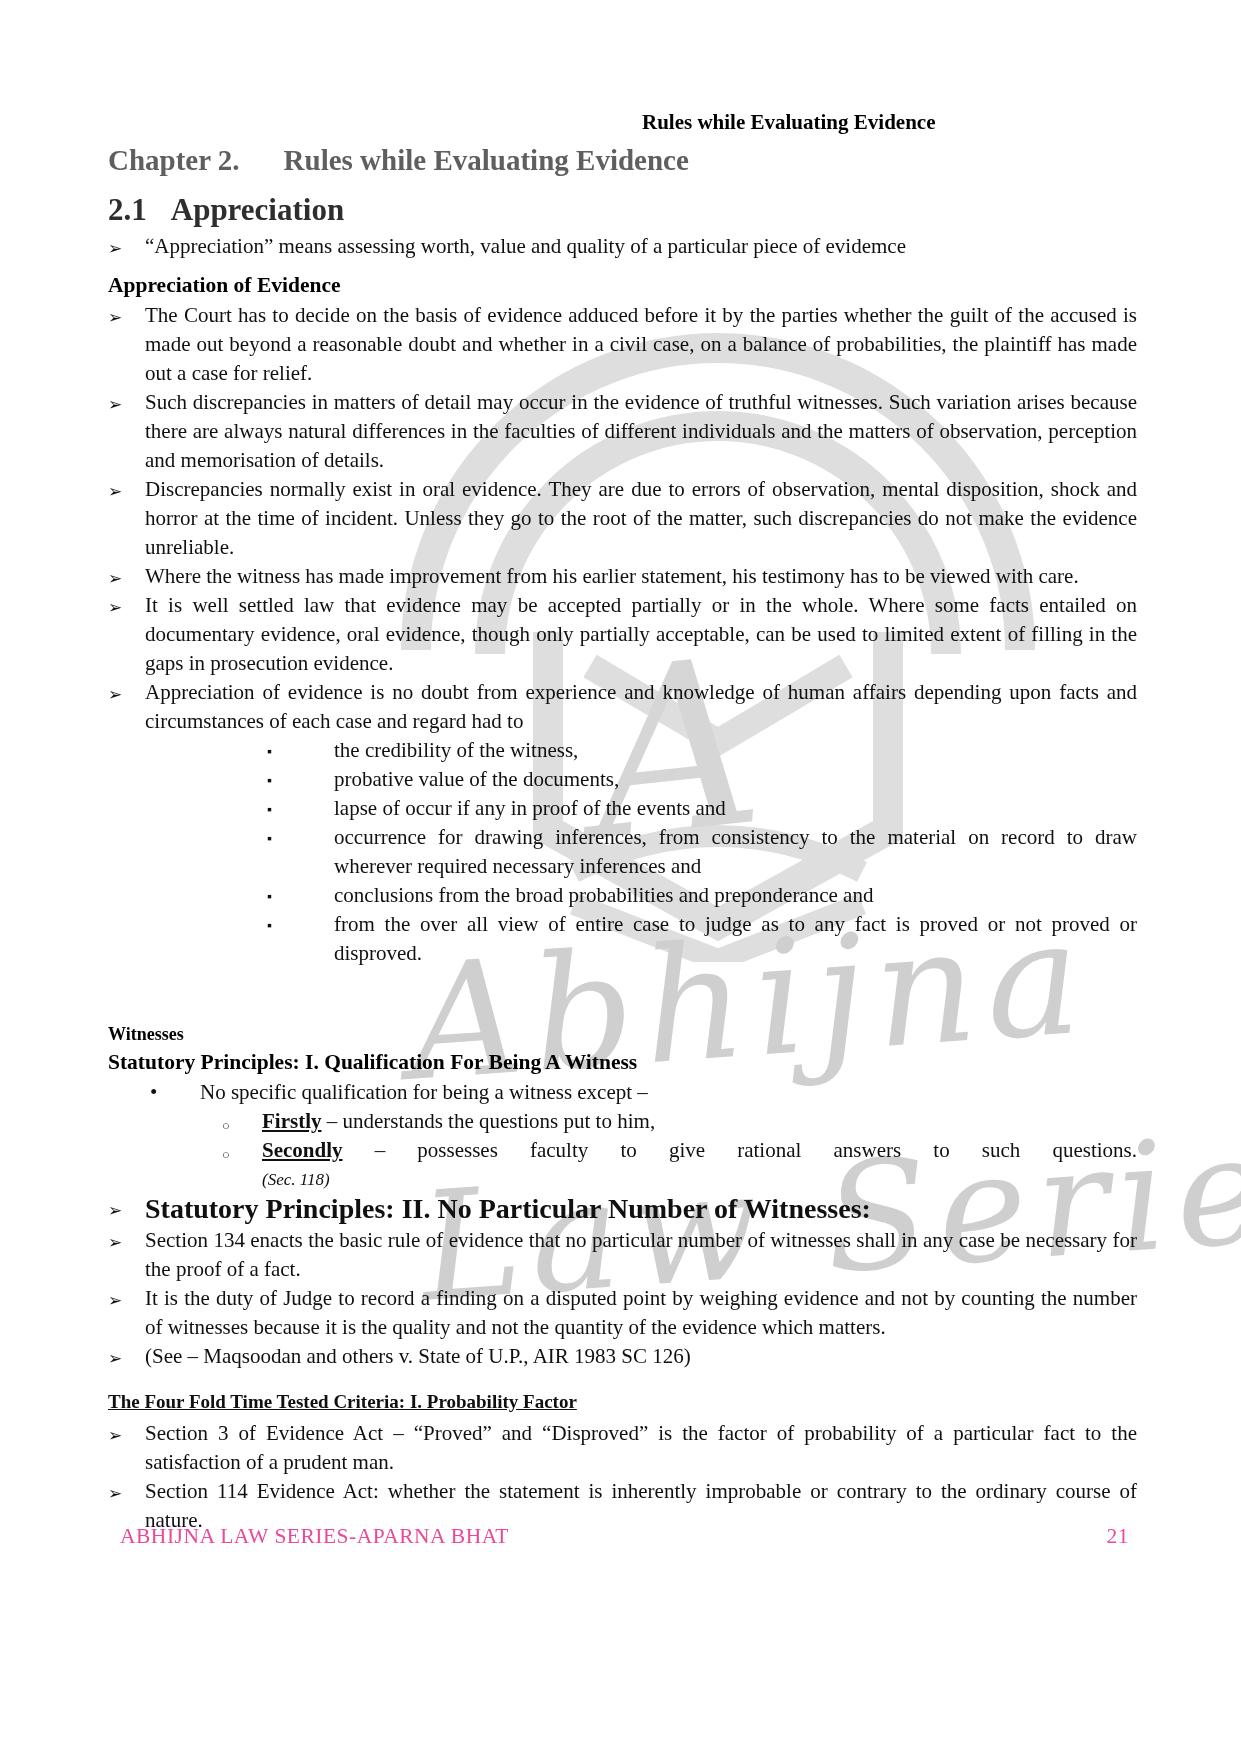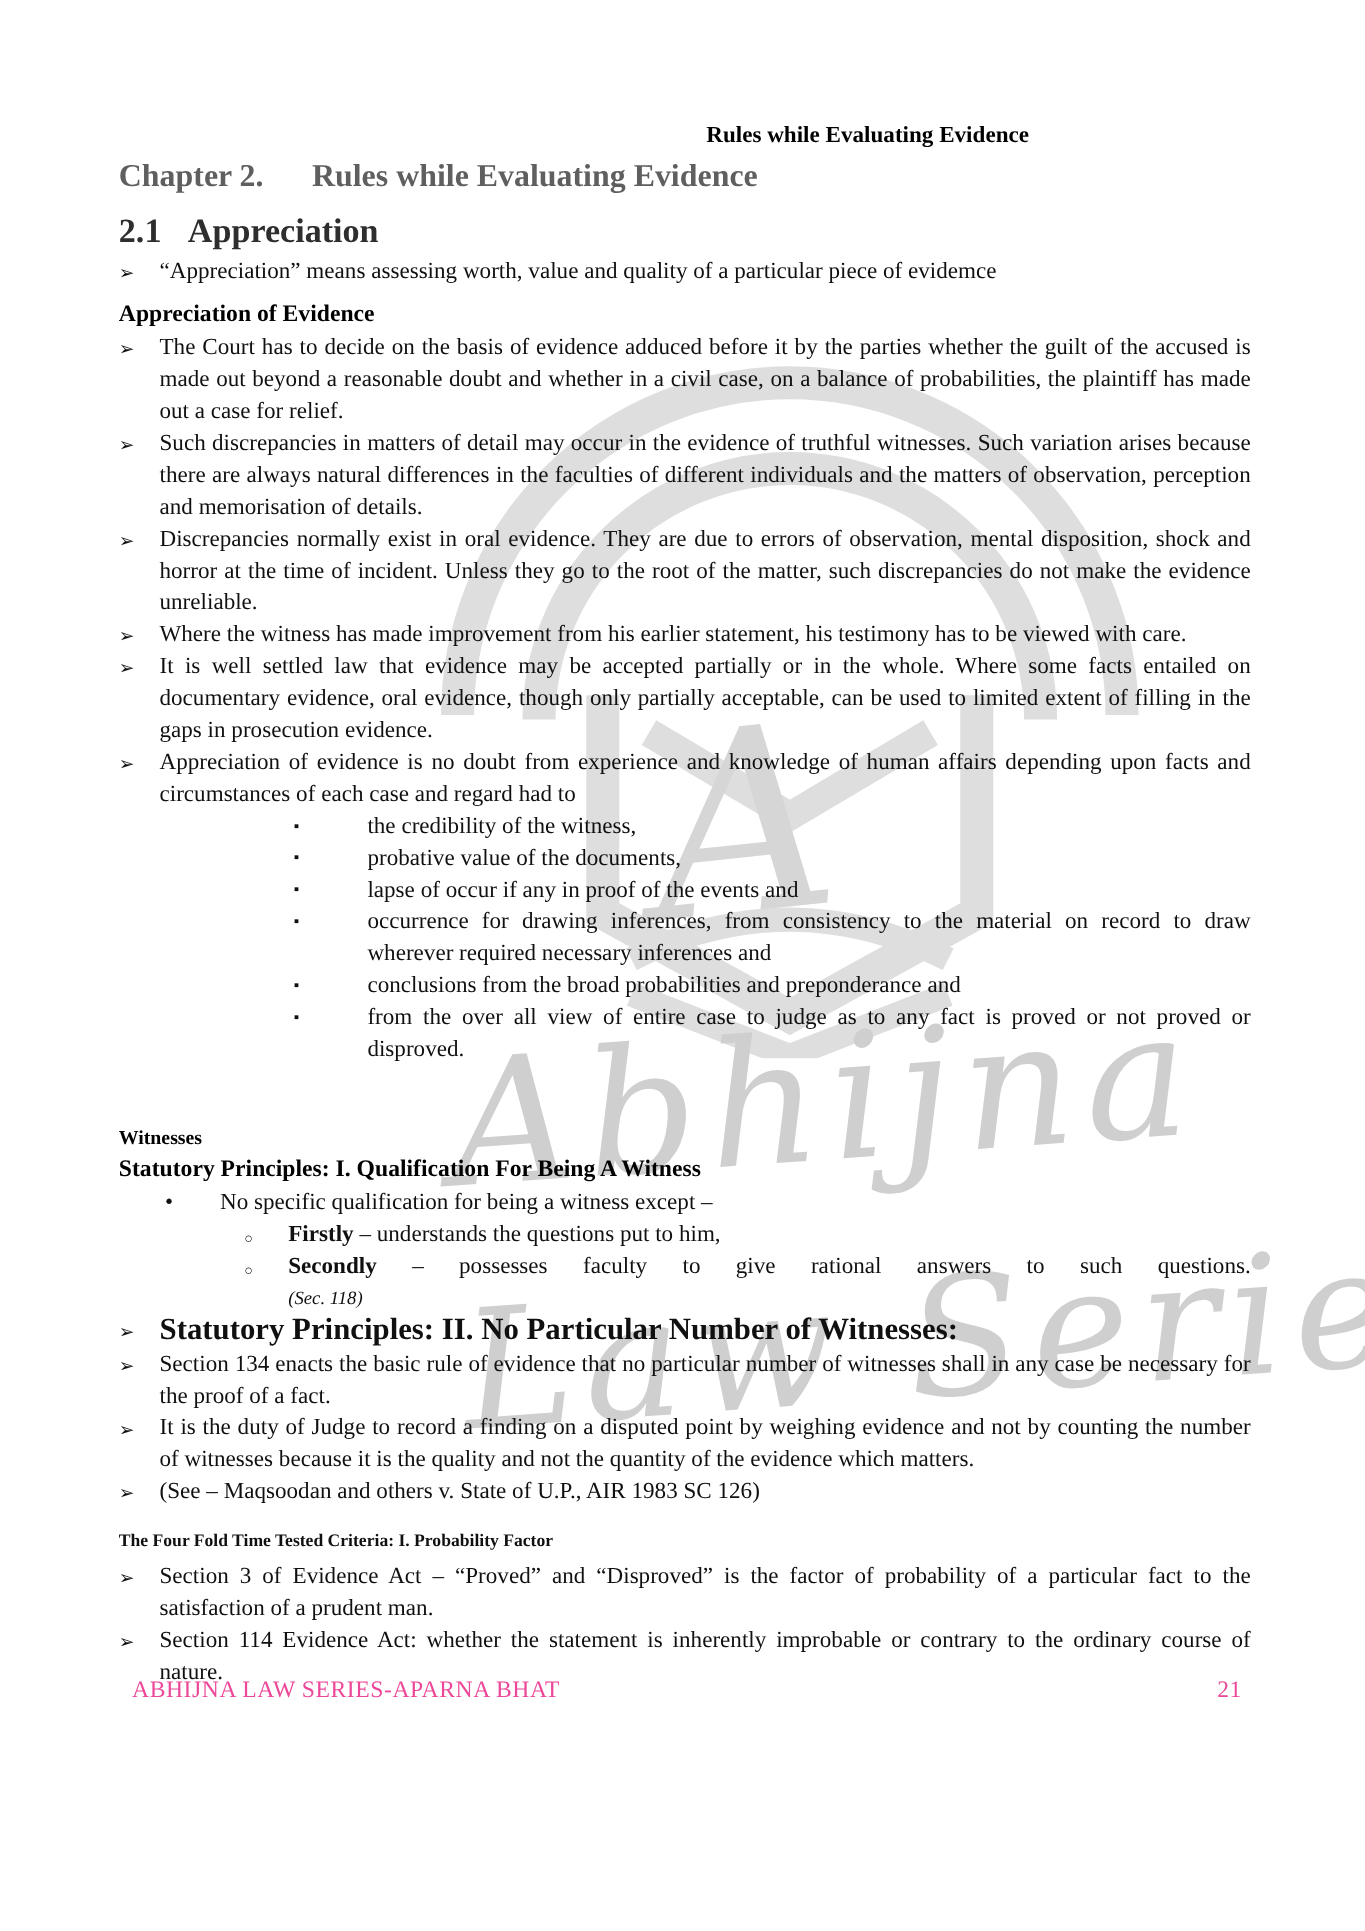--- a/index.html
+++ b/index.html
@@ -38,36 +38,36 @@
   .chapter-heading{
     margin-top:5px;font-size:29px;font-weight:bold;color:#5f5f5f;line-height:40px;
   }
   .chapter-heading .chapter-title{margin-left:44px;}
   .section-heading{
     margin-top:11px;font-size:31px;font-weight:bold;color:#2e2e2e;line-height:38px;
   }
   .section-heading .sec-title{margin-left:24px;}
   .small-head{font-size:21.5px;font-weight:bold;color:#000;margin:10px 0 2px 0;line-height:28px;}
   .wit-head{font-size:18px;margin-bottom:0;}
-  .big-head{font-size:16px;font-weight:bold;margin:16px 0 2px 0;line-height:30px;}
+  .big-head{font-size:19px;font-weight:bold;margin:16px 0 2px 0;line-height:30px;text-decoration:underline;}
   .wit-gap{margin-top:52px;}
   .li{
     position:relative;text-align:justify;line-height:29px;font-size:21px;color:#101010;
   }
   .li-first{margin-top:3px;}
   .li-arrow{padding-left:37px;}
   .mk{position:absolute;left:0;top:0;}
   .mk-arrow{font-size:17px;top:2px;}
   .li-dot{padding-left:92px;}
   .mk-dot{left:42px;}
   .li-o{padding-left:154px;}
   .mk-o{left:114px;top:4px;font-size:13px;}
   .li-sq{padding-left:226px;}
   .mk-sq{left:159px;top:1px;font-size:14px;}
-  .b{font-weight:bold;}
+  .b{font-weight:bold;text-decoration:underline;}
   .force-just{text-align:justify;text-align-last:justify;}
   .cite-line{padding-left:154px;font-style:italic;font-size:17px;line-height:29px;}
   .bold-bullet{font-weight:bold;font-size:28px;}
   
   .footer{
     position:absolute;z-index:1;left:120px;right:112px;top:1524px;
     display:flex;justify-content:space-between;
     font-size:21.5px;color:#ec4899;letter-spacing:0.5px;
   }
 </style>

